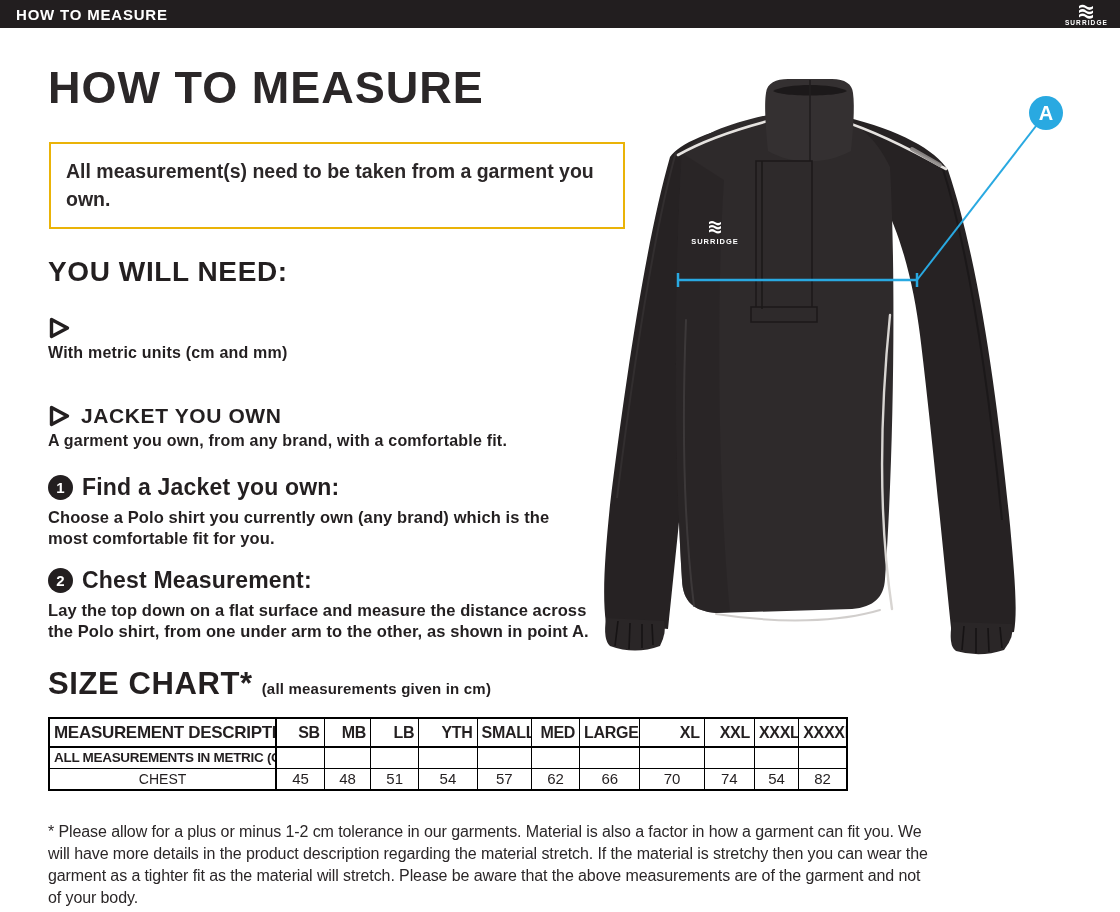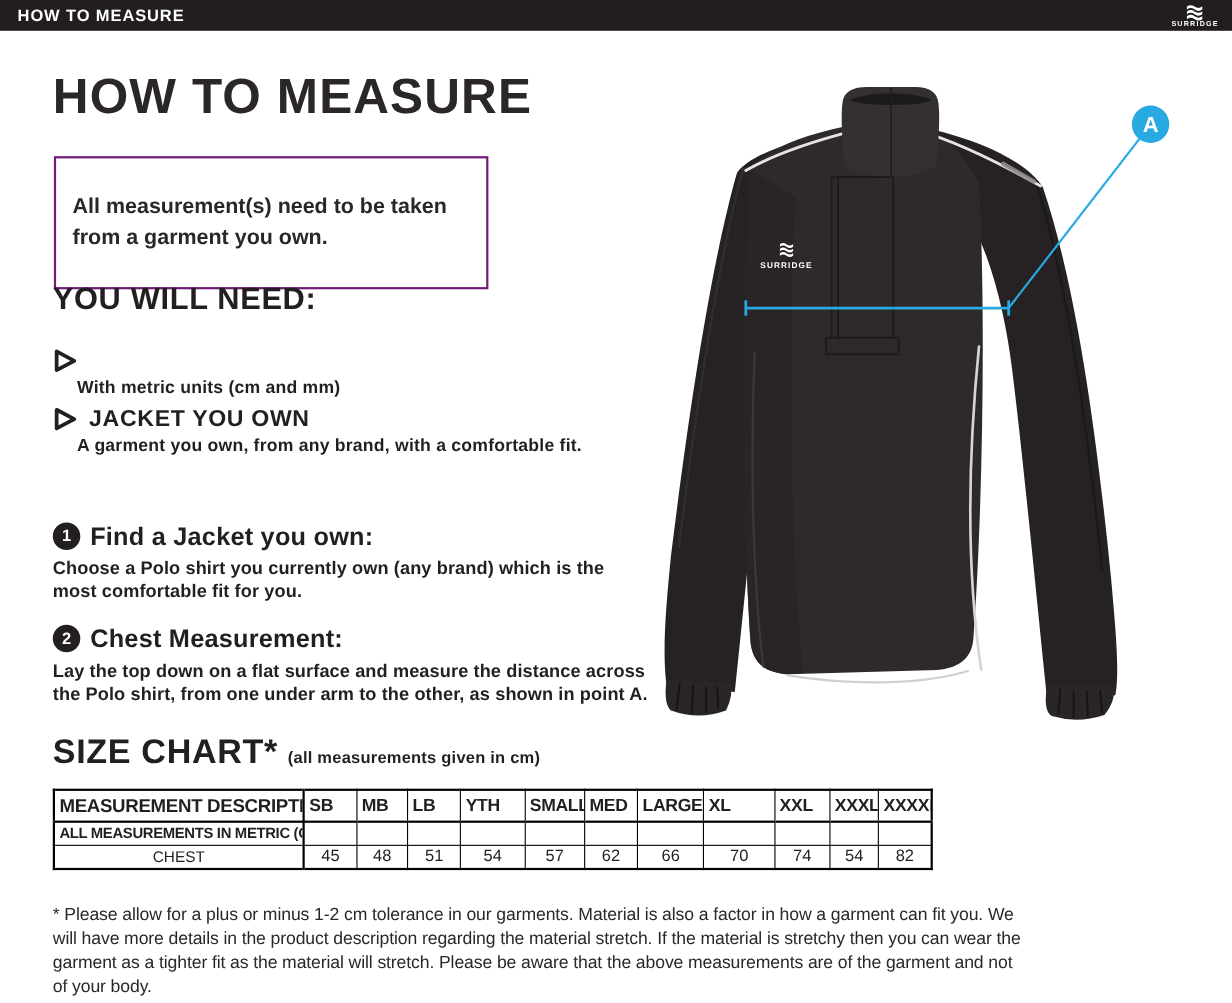--- a/index.html
+++ b/index.html
@@ -18,34 +18,34 @@
   .topbar-title { color:#fff; font-weight:bold; font-size:15px; letter-spacing:.8px; }
   .brand-logo { display:flex; flex-direction:column; align-items:center; line-height:1; padding-top:2px; }
   .brand-logo .brand-text { color:#fff; font-size:6.5px; font-weight:bold; letter-spacing:1.1px; margin-top:1px; }
 
   
   .page-title {
     position:absolute; left:48px; top:62px; margin:0;
     font-size:45px; font-weight:800; letter-spacing:1px; color:#2b2728;
   }
   .note-box {
-    position:absolute; left:49px; top:142px; width:395px; min-height:80px;
-    border:2px solid #701a75; padding:30px 15px;
+    position:absolute; left:49px; top:142px; width:576px; min-height:80px;
+    border:2px solid #eab308; padding:13px 15px;
     font-size:19.5px; font-weight:bold; line-height:1.45; color:#2b2728;
   }
   .ywn-heading {
     position:absolute; left:48px; top:256px; margin:0;
     font-size:28px; font-weight:800; letter-spacing:.6px;
   }
   .need { position:absolute; left:48px; width:560px; }
   .need-1 { top:316px; }
-  .need-2 { top:369px; }
+  .need-2 { top:404px; }
   .need-head { display:flex; align-items:center; gap:10px; }
   .need-title { font-size:21px; font-weight:800; letter-spacing:.6px; }
-  .need-desc { font-size:16px; font-weight:bold; letter-spacing:.2px; margin-top:4px;margin-left:22px; }
+  .need-desc { font-size:16px; font-weight:bold; letter-spacing:.2px; margin-top:4px; }
 
   .step { position:absolute; left:48px; width:545px; }
   .step-1 { top:474px; }
   .step-2 { top:567px; }
   .step-head { display:flex; align-items:center; gap:9px; }
   .step-num {
     width:25px; height:25px; border-radius:50%; background:#231f20; color:#fff;
     font-size:15px; font-weight:bold; display:flex; align-items:center; justify-content:center;
     flex:0 0 25px;
   }
@@ -56,21 +56,21 @@
   .size-chart-title { font-size:31px; font-weight:800; letter-spacing:.6px; }
   .size-chart-sub { font-size:15px; font-weight:bold; letter-spacing:.2px; }
 
   
   table.size-table {
     position:absolute; left:48px; top:717px; width:800px;
     border-collapse:collapse; table-layout:fixed;
     border:2px solid #000; background:#fff;
   }
   .size-table th, .size-table td { border:1px solid #000; padding:0 4px; overflow:hidden; white-space:nowrap; }
-  .size-table thead th { height:29px; font-size:16px; font-weight:bold; letter-spacing:-0.3px; text-align:left; border-bottom-width:2px; }
+  .size-table thead th { height:29px; font-size:16px; font-weight:bold; letter-spacing:-0.3px; text-align:right; border-bottom-width:2px; }
   .size-table thead th.desc { text-align:left; font-size:17px; border-right-width:2px; }
   .size-table td { text-align:center; font-size:15px; height:22px; }
   .size-table td.desc { text-align:left; border-right-width:2px; }
   .size-table tr.metric-row td { height:21px; }
   .size-table tr.metric-row td.desc { font-weight:bold; font-size:13.5px; letter-spacing:-0.3px; }
   .size-table tr.chest-row td.desc { font-size:14px;text-align:center; }
 
   .disclaimer {
     position:absolute; left:48px; top:805px; width:886px;
     font-size:16px; line-height:1.38; letter-spacing:-0.1px; color:#2b2728;

